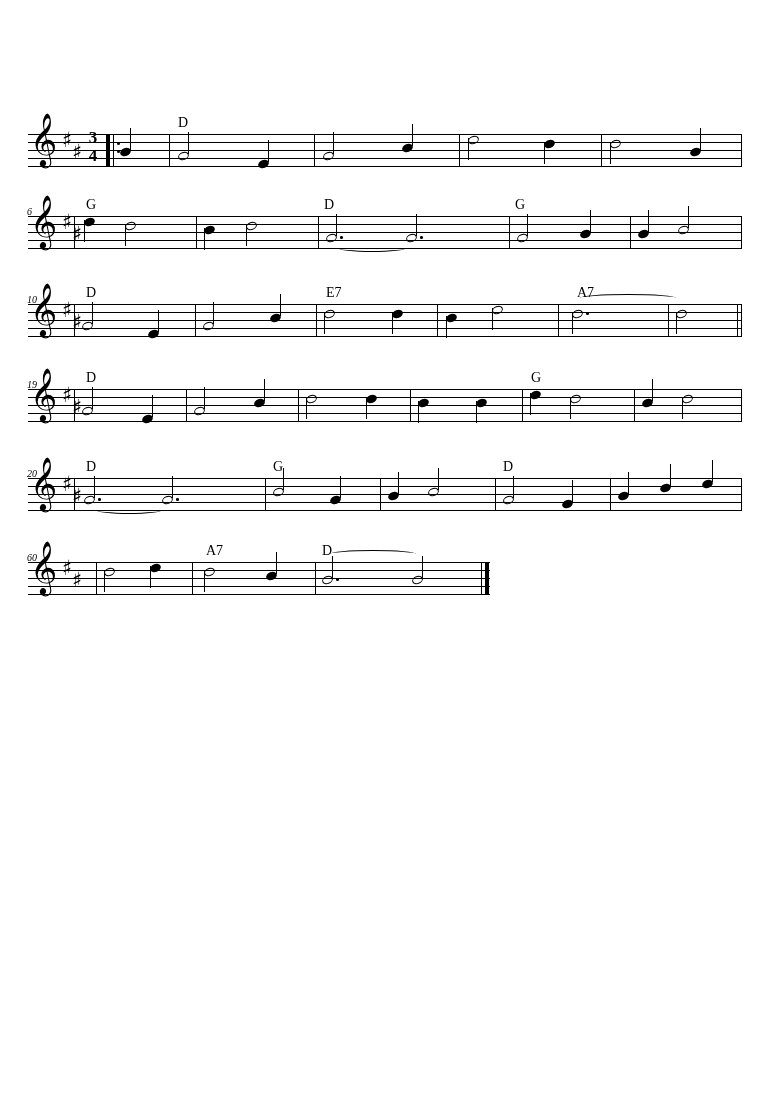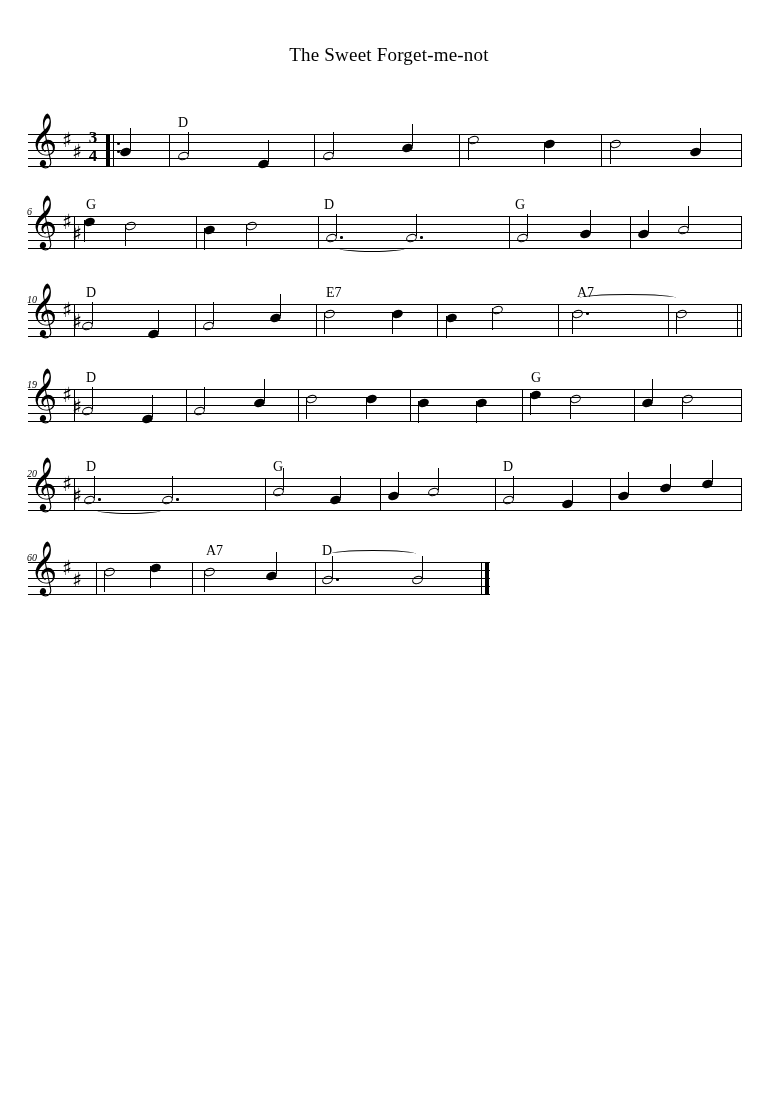--- a/index.html
+++ b/index.html
@@ -141,21 +141,20 @@
     height: 3.4px;
     border-radius: 50%;
     background: #000;
   }
 </style>
 </head>
 <body>
 
 <div class="page">
 
-  <div class="title">The Sweet Forget-me-not</div>
 
   <div class="system" style="top:118px;">
     <div class="staff">
       <div class="staffline" style="left:28px; top:16px; width:714px;"></div>
       <div class="staffline" style="left:28px; top:24px; width:714px;"></div>
       <div class="staffline" style="left:28px; top:32px; width:714px;"></div>
       <div class="staffline" style="left:28px; top:40px; width:714px;"></div>
       <div class="staffline" style="left:28px; top:48px; width:714px;"></div>
     </div>
     <div class="clef" style="left:30px; top:-2px;">𝄞</div>

